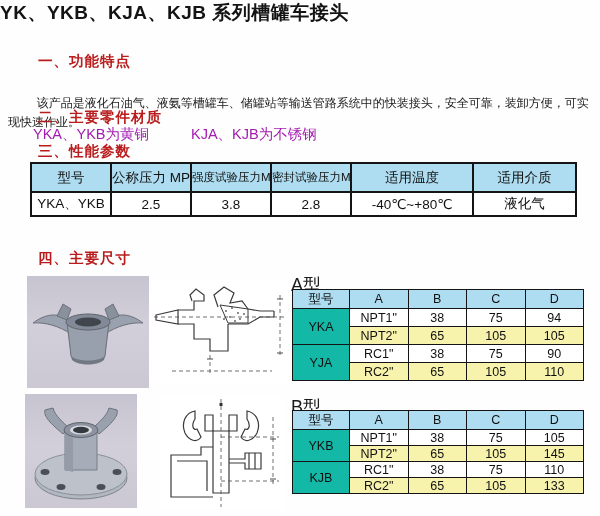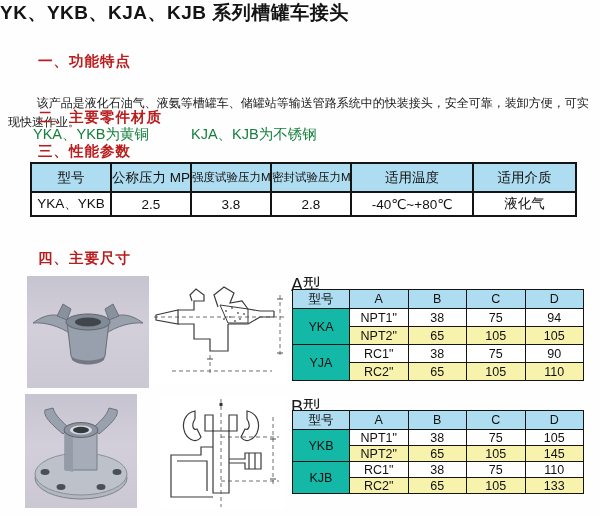--- a/index.html
+++ b/index.html
@@ -19,21 +19,21 @@
   }
   .h-features { top: 52px; }
   .h-materials { top: 108px; }
   .h-performance { top: 142px; }
   .h-dimensions { top: 249px; }
   .body-text {
     position: absolute; top: 70px; left: 8px; width: 586px;
     font-size: 12px; line-height: 19px; color: #1a1a1a; text-indent: 2.4em; margin-top: 24px;
   }
   .materials-line {
-    position: absolute; top: 125px; left: 33px; font-size: 14.5px; color: #15803d;
+    position: absolute; top: 125px; left: 33px; font-size: 14.5px; color: #a21caf;
   }
   .materials-line .gap { display: inline-block; width: 42px; }
 
   
   table { border-collapse: collapse; }
   .perf-table {
     position: absolute; top: 162px; left: 30px; width: 533px;
     table-layout: fixed;
   }
   .perf-table th, .perf-table td {

